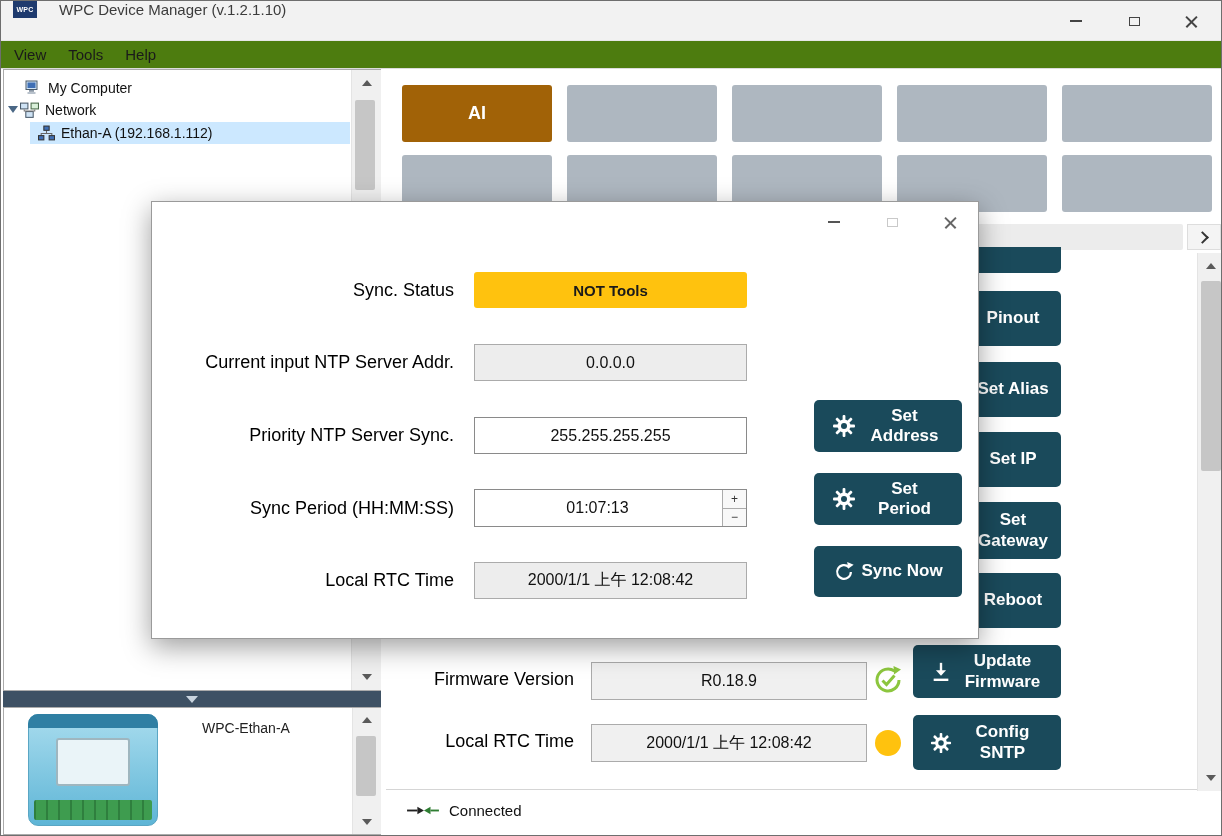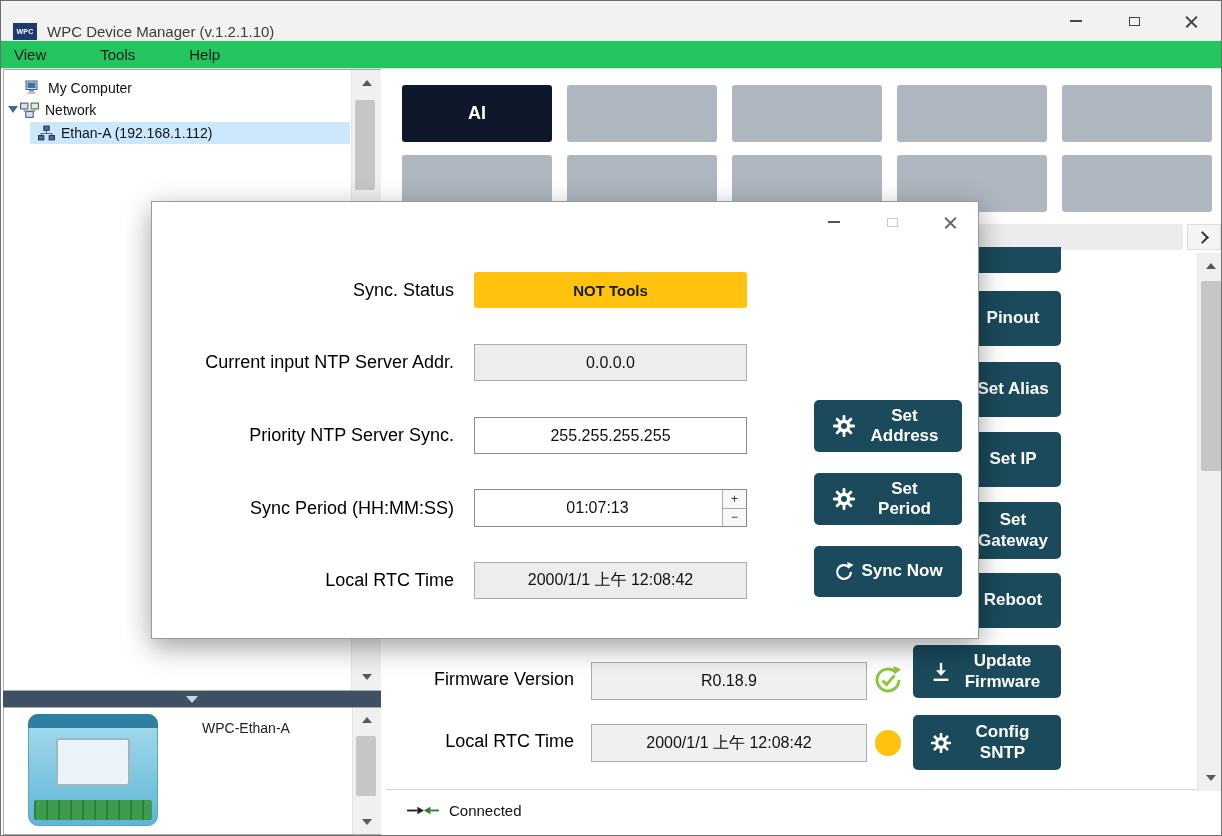--- a/index.html
+++ b/index.html
@@ -1,34 +1,34 @@
 <!DOCTYPE html>
 <html><head>
 <meta charset="utf-8">
 <style>
   * { margin:0; padding:0; box-sizing:border-box; }
   body { font-family:"Liberation Sans","DejaVu Sans",sans-serif; background:#9a9a9a; }
   .app { position:relative; width:1222px; height:836px; background:#ffffff; overflow:hidden; border:1px solid #6e6e6e; }
   .abs { position:absolute; }
 
   
-  .titlebar { background:#F2F2F2; border-bottom:1px solid #E6E6E6; display:flex; align-items:flex-end; }
+  .titlebar { background:#F2F2F2; border-bottom:1px solid #E6E6E6; display:flex; align-items:flex-start;gap:12px; }
   .applogo { width:24px; height:17px; background:#1E3A6E; color:#fff; font-size:7px; font-weight:bold;
              display:flex; align-items:center; justify-content:center; margin-left:12px; letter-spacing:.3px; }
   .wintitle { margin-left:10px; font-size:15px; color:#3C3C3C; }
   .winbtn { width:46px; height:40px; display:flex; align-items:center; justify-content:center; }
   .minbar { width:12px; height:2px; background:#444; }
   .maxbox { width:11px; height:9px; border:1.5px solid #444; }
   .xwrap { position:relative; width:15px; height:15px; }
   .xwrap i { position:absolute; left:0; top:7px; width:15px; height:1.6px; background:#444; }
   .xwrap i:first-child { transform:rotate(45deg); }
   .xwrap i:last-child  { transform:rotate(-45deg); }
 
   
-  .menubar { background:#22c55e; border-bottom:1px solid #DCDCDC; display:flex; align-items:center;gap:32px; }
+  .menubar { background:#4d7c0f; border-bottom:1px solid #DCDCDC; display:flex; align-items:center; }
   .menuitem { padding:4px 11px; font-size:15px; color:#1A1A1A; }
 
   
   .panelbox { background:#fff; border:1px solid #ABABAB; }
   .treerow { display:flex; align-items:center; gap:6px; font-size:14px; color:#111; }
   .expander { width:0; height:0; border-left:5px solid transparent; border-right:5px solid transparent; border-top:7px solid #4A6785; }
   .selhl { background:#CCE8FF; }
 
   
   .sbar { background:#F0F0F0; border-left:1px solid #E4E4E4; }
@@ -41,21 +41,21 @@
   .splitter { background:#3E5164; display:flex; align-items:center; justify-content:center; }
   .splittri { width:0;height:0;border-left:6px solid transparent;border-right:6px solid transparent;border-top:7px solid #C9D4DE; }
 
   
   .devname { font-size:14px; color:#222; }
   .devspec { font-size:12px; font-weight:bold; color:#111; width:162px; margin-bottom:3px; line-height:1.25; }
 
   
   .chbtn { border-radius:3px; display:flex; align-items:center; justify-content:center;
            font-size:18px; font-weight:bold; color:#fff; }
-  .ch-ai { background:#0f172a; }
+  .ch-ai { background:#a16207; }
   .ch-ph { background:#AEB7C0; }
 
   
   .tbtn { background:#1A4A5B; color:#fff; border-radius:5px; display:flex; align-items:center;
           justify-content:center; gap:9px; font-size:17px; font-weight:bold; text-align:center; }
   .tbtn .lbl { line-height:1.2; }
   .tbtn.covered { padding-left:52px; }
   .wrap84 { width:84px; }
   .wrap80 { width:80px; }
   .wrap76 { width:76px; }

